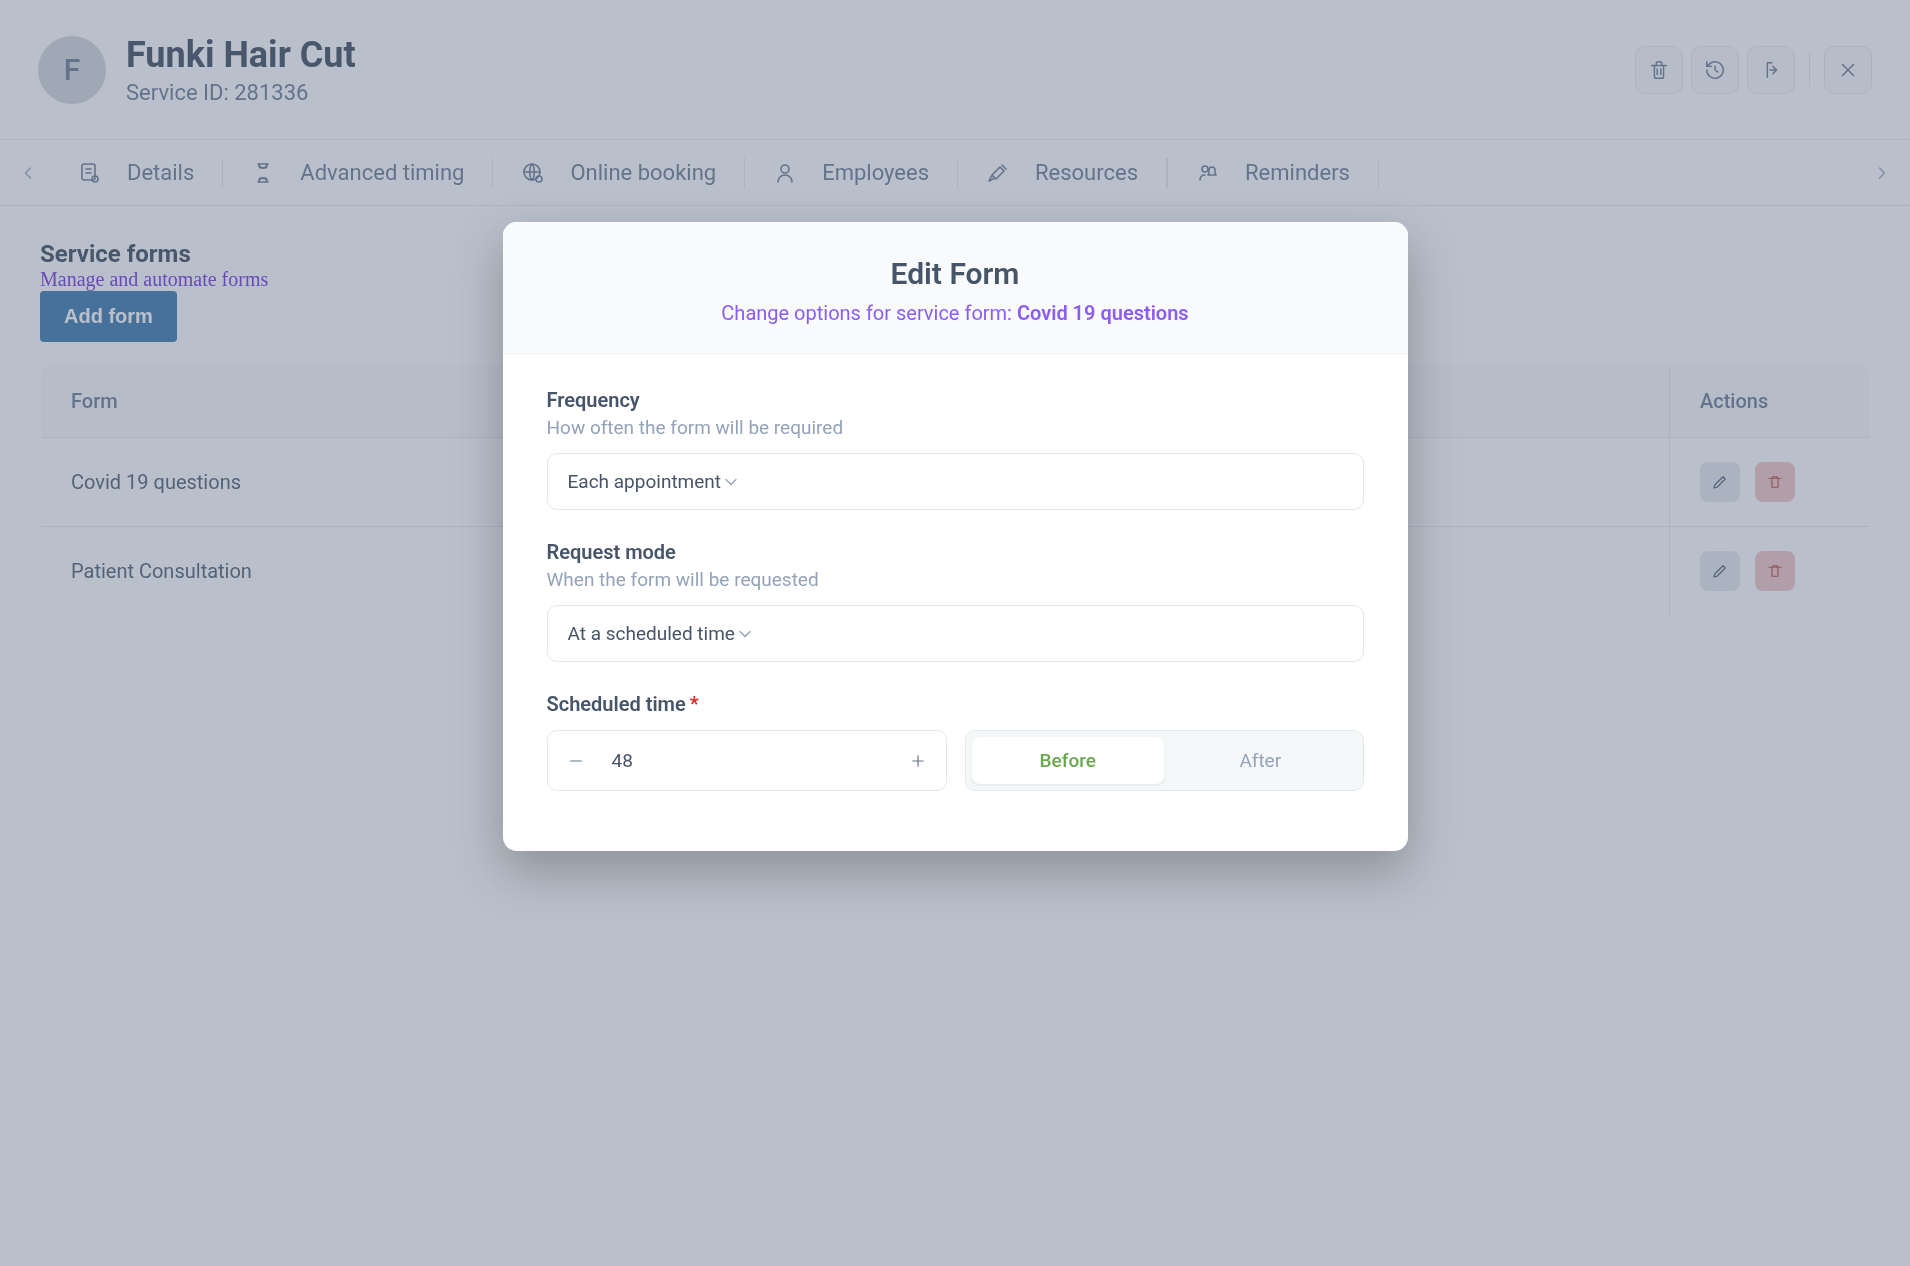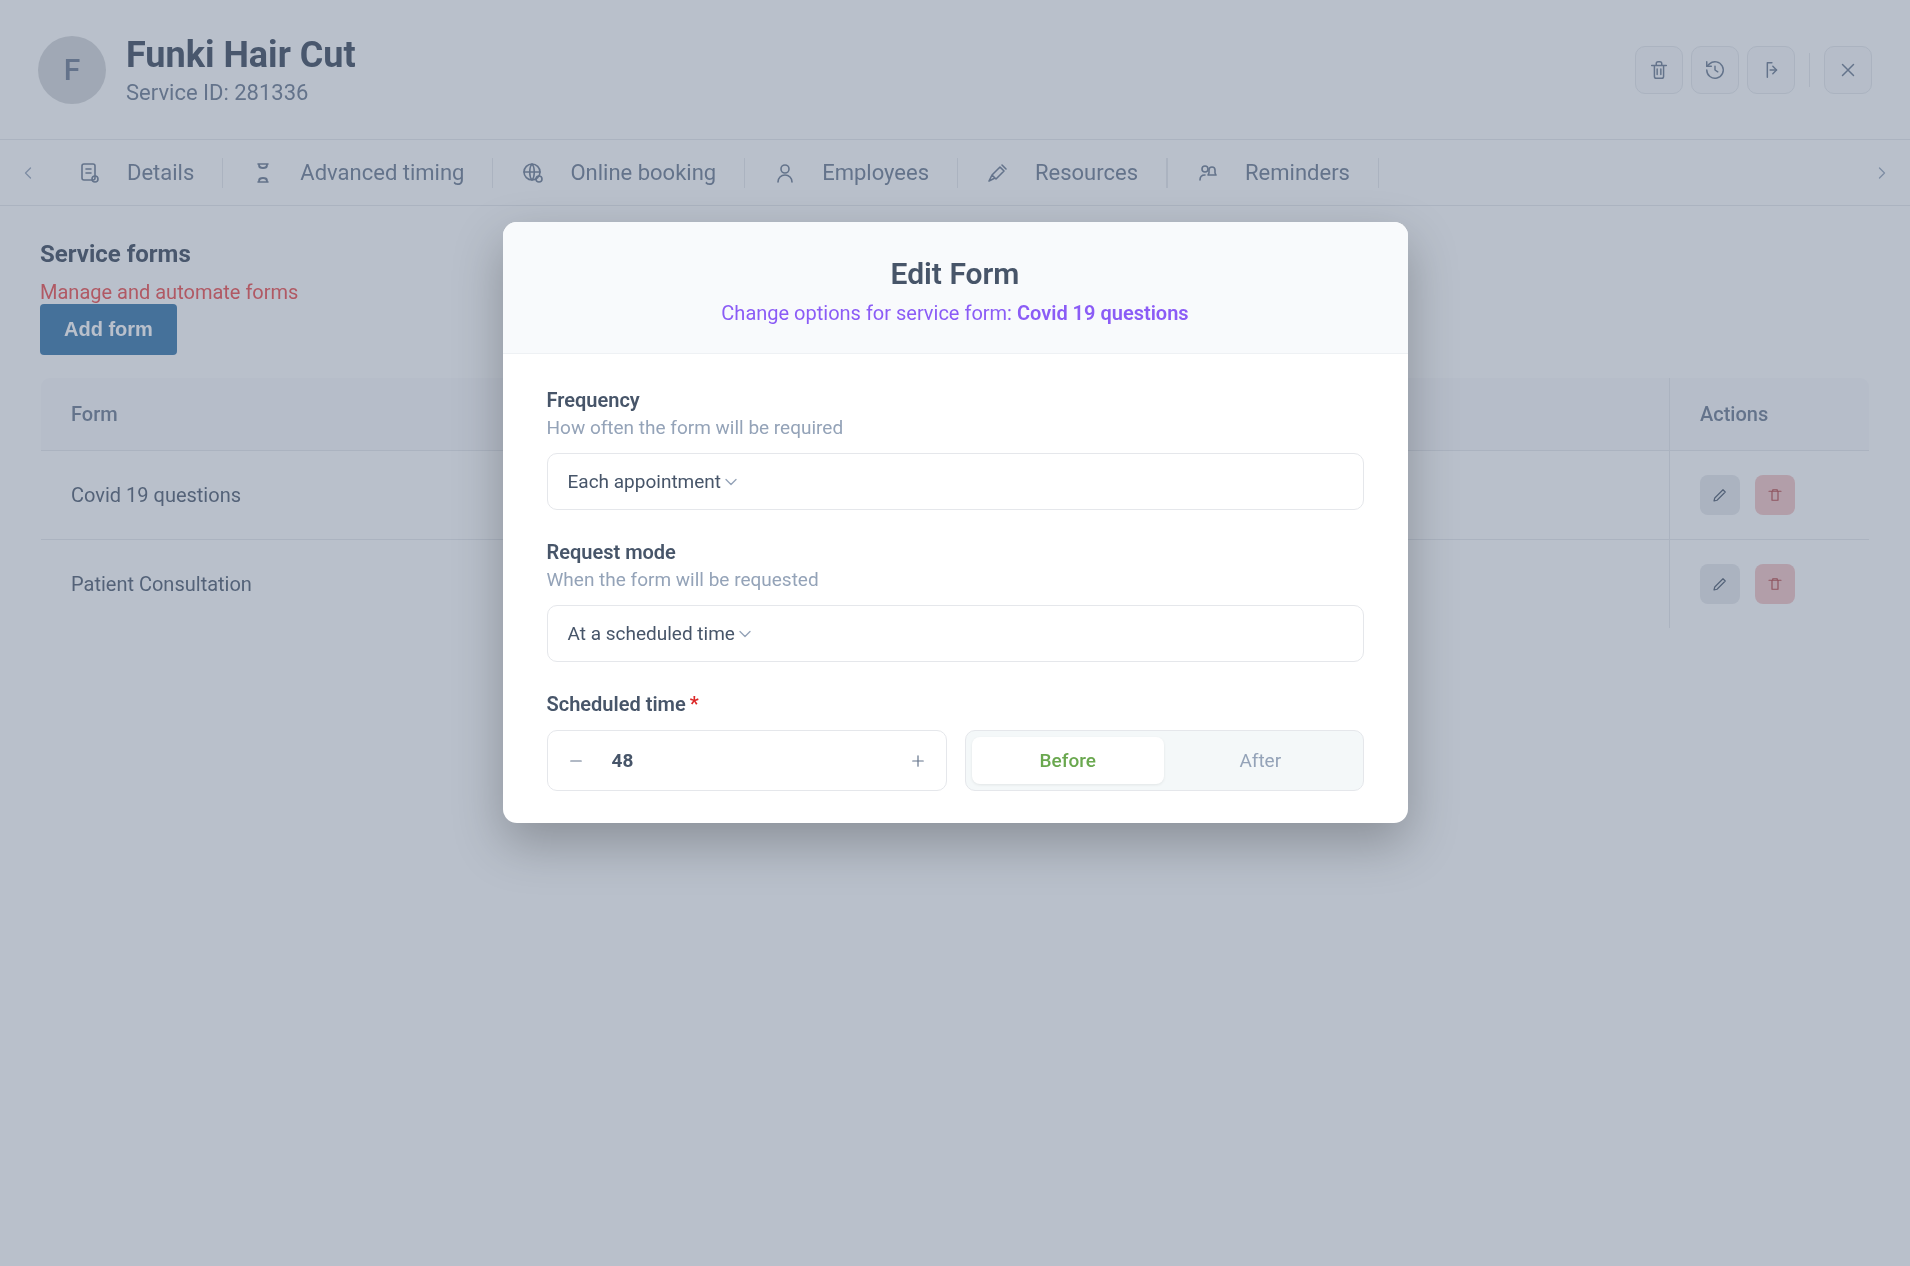--- a/index.html
+++ b/index.html
@@ -80,21 +80,21 @@
   .tab-sep { width:1px; height:30px; background:#e5e7eb; }
   .tab.active { color:#6aa84f; font-weight:500; }
   .tab.active::after {
     content:""; position:absolute; left:10px; right:10px; bottom:-1px; height:3px; background:#6aa84f; border-radius:2px 2px 0 0;
   }
 
   
   .content { padding: 34px 40px; }
   .section-top { display:flex; align-items:flex-start; justify-content:space-between; margin-bottom:22px;flex-direction:column; }
   .section-heading { font-size:24px; font-weight:700; color:#334155; }
-  .section-sub { font-size:20px; color:#ef4444; margin-top:12px; }
+  .section-sub { font-size:20px; color:#6d28d9; margin-top:0;font-family:Liberation Serif, serif; }
   .add-btn {
     background:#2d6fa7; color:#fff; font-size:20px; font-weight:700;
     padding:14px 24px; border:none; border-radius:4px; cursor:pointer;
   }
 
   table.forms {
     width:100%;
     border-collapse: collapse;
     border:1px solid #e5e7eb;
     border-radius: 10px;
@@ -136,21 +136,21 @@
   .modal-head {
     background:#f8fafc;
     padding: 34px 30px 28px;
     text-align:center;
     border-bottom:1px solid #eef1f4;
   }
   .modal-title { font-size:30px; font-weight:600; color:#475569; }
   .modal-sub { font-size:20px; color:#8b5cf6; margin-top:10px; }
   .modal-sub .fname { font-weight:600; }
 
-  .modal-body { padding: 34px 44px 32px; }
+  .modal-body { padding: 34px 44px 60px; }
 
   .field-group { margin-bottom: 30px; }
   .field-label { font-size:20px; font-weight:600; color:#475569; }
   .req-star { color:#dc2626; margin-left:4px; }
   .field-desc { font-size:19px; color:#94a3b8; margin-top:4px; }
   .select {
     margin-top:14px;
     width:100%;
     border:1px solid #e5e7eb;
     border-radius:10px;
@@ -170,21 +170,21 @@
     border:1px solid #e5e7eb;
     border-radius:10px;
     display:flex;
     align-items:center;
     background:#fff;
   }
   .stepper button {
     width:56px; height:50px; border:none; background:transparent; font-size:24px; color:#64748b; cursor:pointer;
     display:flex; align-items:center; justify-content:center;
   }
-  .stepper .value { font-size:19px; color:#475569; font-weight:700; padding-left:8px;}
+  .stepper .value { font-size:19px; color:#475569; font-weight:400; padding-left:8px;}
   .stepper .spacer { flex:1; }
   .toggle {
     flex:1;
     border:1px solid #e5e7eb;
     border-radius:10px;
     background:#f4f8f9;
     padding:6px;
     display:flex;
   }
   .tog-opt {

